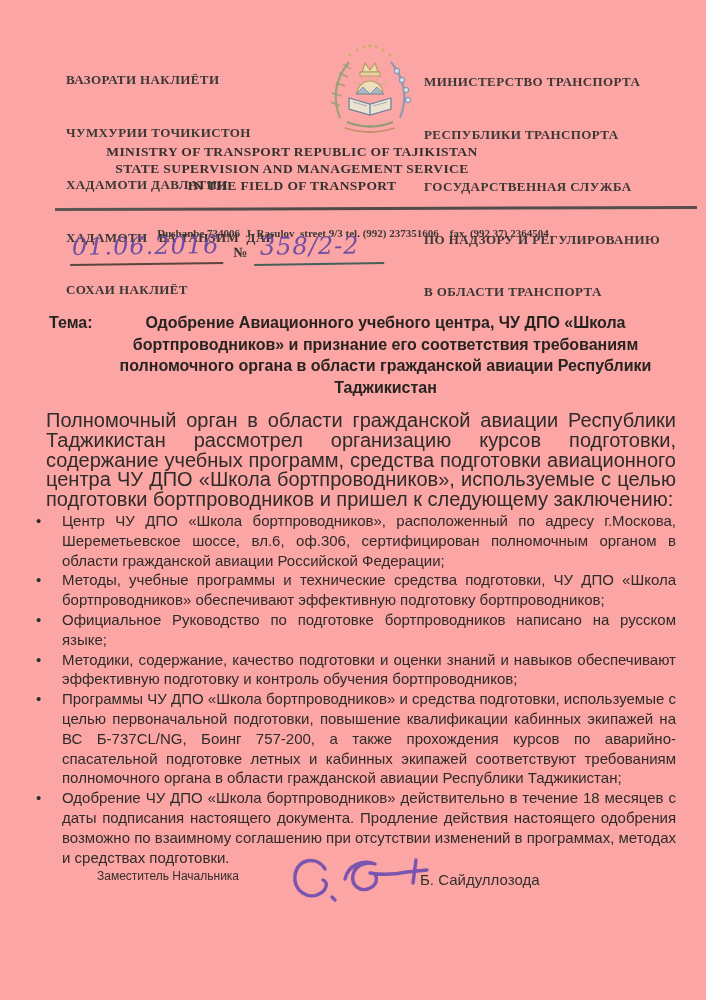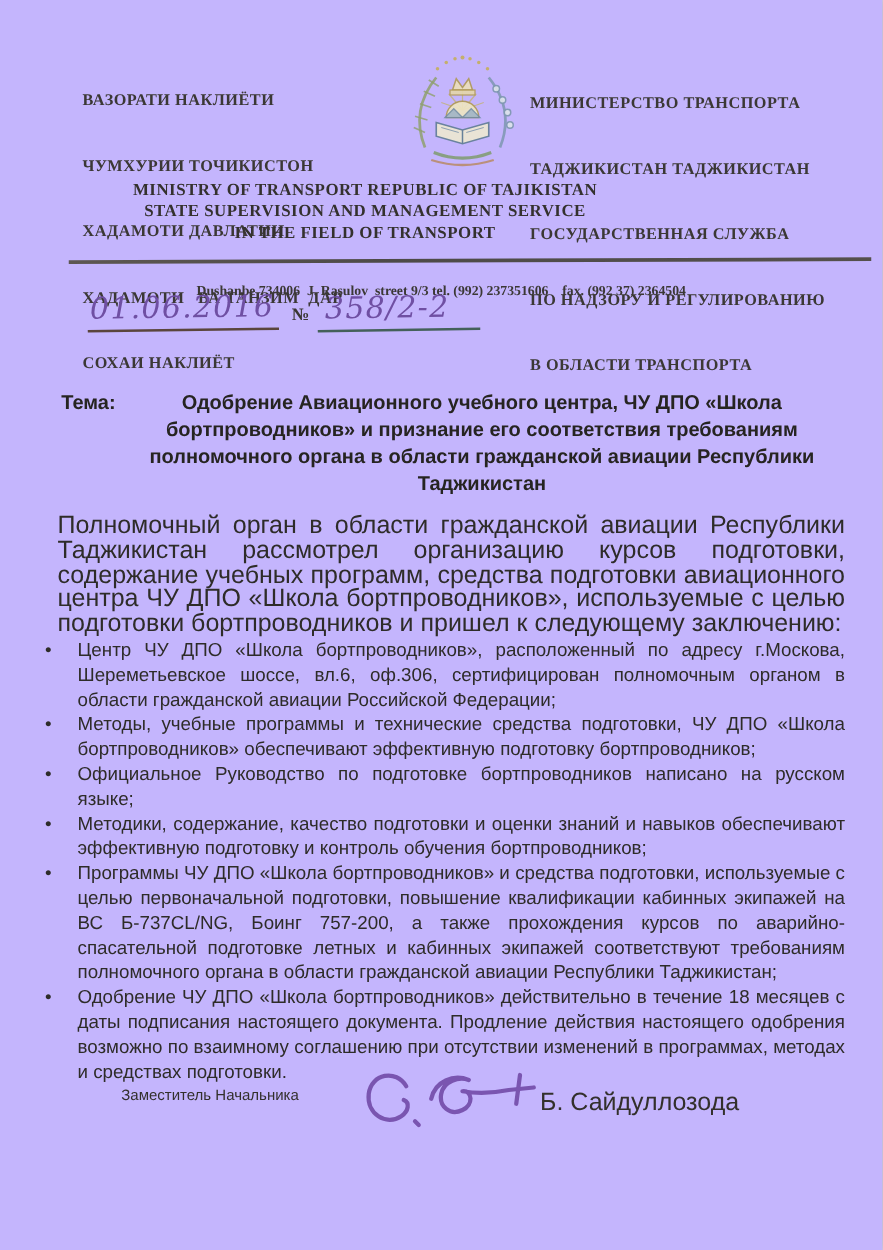--- a/index.html
+++ b/index.html
@@ -1,20 +1,20 @@
 <!DOCTYPE html>
 <html lang="ru"><head>
 <meta charset="utf-8">
 <style>
   html,body{margin:0;padding:0;background:#d9d9d6;}
   .page{
     position:relative;
     width:706px;height:1000px;
     margin:0 auto;
-    background:#c4b5fd;
+    background:#fca5a5;
     overflow:hidden;
     font-family:"Liberation Sans","DejaVu Sans",sans-serif;
     color:#2f2d2b;
     box-shadow:0 0 6px rgba(0,0,0,.25);
   }
   
   .letterhead{
     position:absolute;top:36px;left:0;width:706px;
     display:flex;justify-content:space-between;align-items:flex-start;
     padding:0 30px 0 66px;box-sizing:border-box;
@@ -81,21 +81,21 @@
   ul.findings li{
     position:relative;padding-left:30px;margin:0;
     font-size:15px;line-height:19.8px;text-align:justify;color:#2e2c29;
   }
   ul.findings li::before{
     content:"•";position:absolute;left:4px;top:0;font-size:15px;color:#2e2c29;
   }
   
   .signature-row{position:absolute;top:845px;left:0;width:706px;height:90px;}
   .sig-title{position:absolute;left:97px;top:24px;font-size:12px;color:#33302c;}
-  .sig-name{position:absolute;left:432px;top:26px;font-size:20px;color:#33302c;}
+  .sig-name{position:absolute;left:420px;top:26px;font-size:15px;color:#33302c;}
   .sig-script{position:absolute;left:285px;top:2px;}
 </style>
 </head>
 <body>
 
 <div class="page">
 
   <div class="letterhead">
     <div class="lh-block lh-left">
       <div>ВАЗОРАТИ НАКЛИЁТИ</div>
@@ -154,21 +154,21 @@
             <circle cx="77" cy="35" r="2.6"></circle>
         </g>
 
         <path d="M27 86 Q50 95 73 86" fill="none" stroke="#7f9b6d" stroke-width="2.4" opacity=".85"></path>
         <path d="M25 92 Q50 100 75 92" fill="none" stroke="#b8875a" stroke-width="1.8" opacity=".8"></path>
       </svg>
     </div>
 
     <div class="lh-block lh-right">
       <div>МИНИСТЕРСТВО ТРАНСПОРТА</div>
-      <div>ТАДЖИКИСТАН ТАДЖИКИСТАН</div>
+      <div>РЕСПУБЛИКИ ТРАНСПОРТА</div>
       <div>ГОСУДАРСТВЕННАЯ СЛУЖБА</div>
       <div>ПО НАДЗОРУ И РЕГУЛИРОВАНИЮ</div>
       <div>В ОБЛАСТИ ТРАНСПОРТА</div>
     </div>
   </div>
 
   <div class="english-block">
     <div>MINISTRY OF TRANSPORT REPUBLIC OF TAJIKISTAN</div>
     <div>STATE SUPERVISION AND MANAGEMENT SERVICE</div>
     <div>IN THE FIELD OF TRANSPORT</div>

